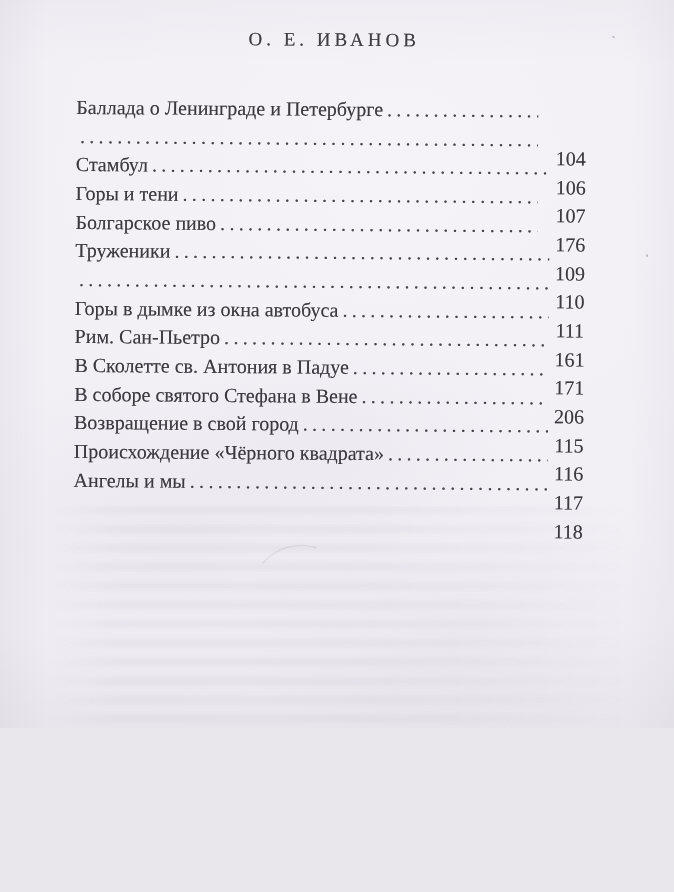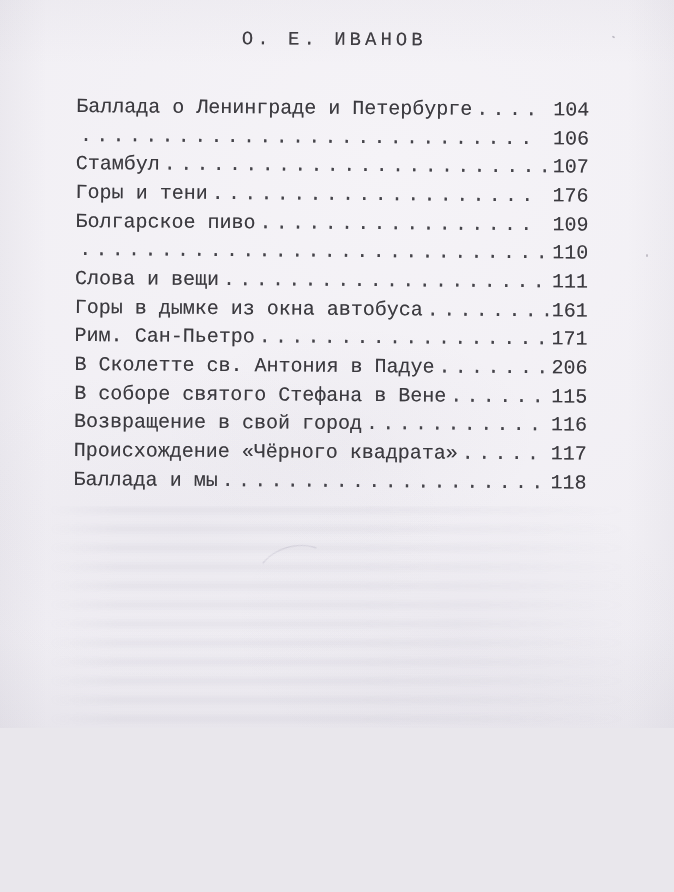--- a/index.html
+++ b/index.html
@@ -3,21 +3,21 @@
 <meta charset="utf-8">
 <style>
   html, body { margin: 0; padding: 0; }
   body { width: 674px; height: 892px; overflow: hidden; background: #e9e7ec; }
 
   .page {
     position: relative;
     width: 674px;
     height: 728px;
     overflow: hidden;
-    font-family: Liberation Mono, monospace;
+    font-family: Liberation Serif, serif;
     color: #3b3a3f;
     background:
       linear-gradient(90deg, rgba(118,112,134,0.06) 0%, rgba(118,112,134,0) 7%, rgba(118,112,134,0) 93%, rgba(118,112,134,0.05) 100%),
       linear-gradient(180deg, rgba(118,112,134,0.04) 0%, rgba(118,112,134,0) 9%, rgba(118,112,134,0) 86%, rgba(118,112,134,0.06) 100%),
       radial-gradient(140% 110% at 58% 22%, #f5f3f7 0%, #f1eff4 55%, #edebf1 100%);
   }
 
   
   .bleed {
     position: absolute;
@@ -86,20 +86,21 @@
     overflow: hidden;
     letter-spacing: 4.3px;
     margin: 0 1px 0 4px;
     color: #45444a;
   }
   .row.spaced .leader { margin-right: 13px; }
   .pagenum {
     flex: 0 0 auto;
     min-width: 40px;
     text-align: center;
+    margin-top: 48px;
   }
 </style>
 </head>
 <body>
 
 <div class="page">
   <div class="bleed"></div>
   <div class="mottle"></div>
   <div class="crease"></div>
   <div class="speck s1"></div>
@@ -132,26 +133,26 @@
     <span class="pagenum">176</span>
   </div>
 
   <div class="row spaced">
     <span class="title">Болгарское пиво</span>
     <span class="leader">..........................................................................</span>
     <span class="pagenum">109</span>
   </div>
 
   <div class="row">
+    <span class="title">Труженики</span>
     <span class="leader">..........................................................................</span>
     <span class="pagenum">110</span>
   </div>
 
   <div class="row">
-    <span class="title">Слова и вещи</span>
     <span class="leader">..........................................................................</span>
     <span class="pagenum">111</span>
   </div>
 
   <div class="row">
     <span class="title">Горы в дымке из окна автобуса</span>
     <span class="leader">..........................................................................</span>
     <span class="pagenum">161</span>
   </div>
 
@@ -179,19 +180,19 @@
     <span class="pagenum">116</span>
   </div>
 
   <div class="row">
     <span class="title">Происхождение «Чёрного квадрата»</span>
     <span class="leader">..........................................................................</span>
     <span class="pagenum">117</span>
   </div>
 
   <div class="row">
-    <span class="title">Баллада и мы</span>
+    <span class="title">Ангелы и мы</span>
     <span class="leader">..........................................................................</span>
     <span class="pagenum">118</span>
   </div>
 </div>
   </div>
 </div>
 
 </body></html>

